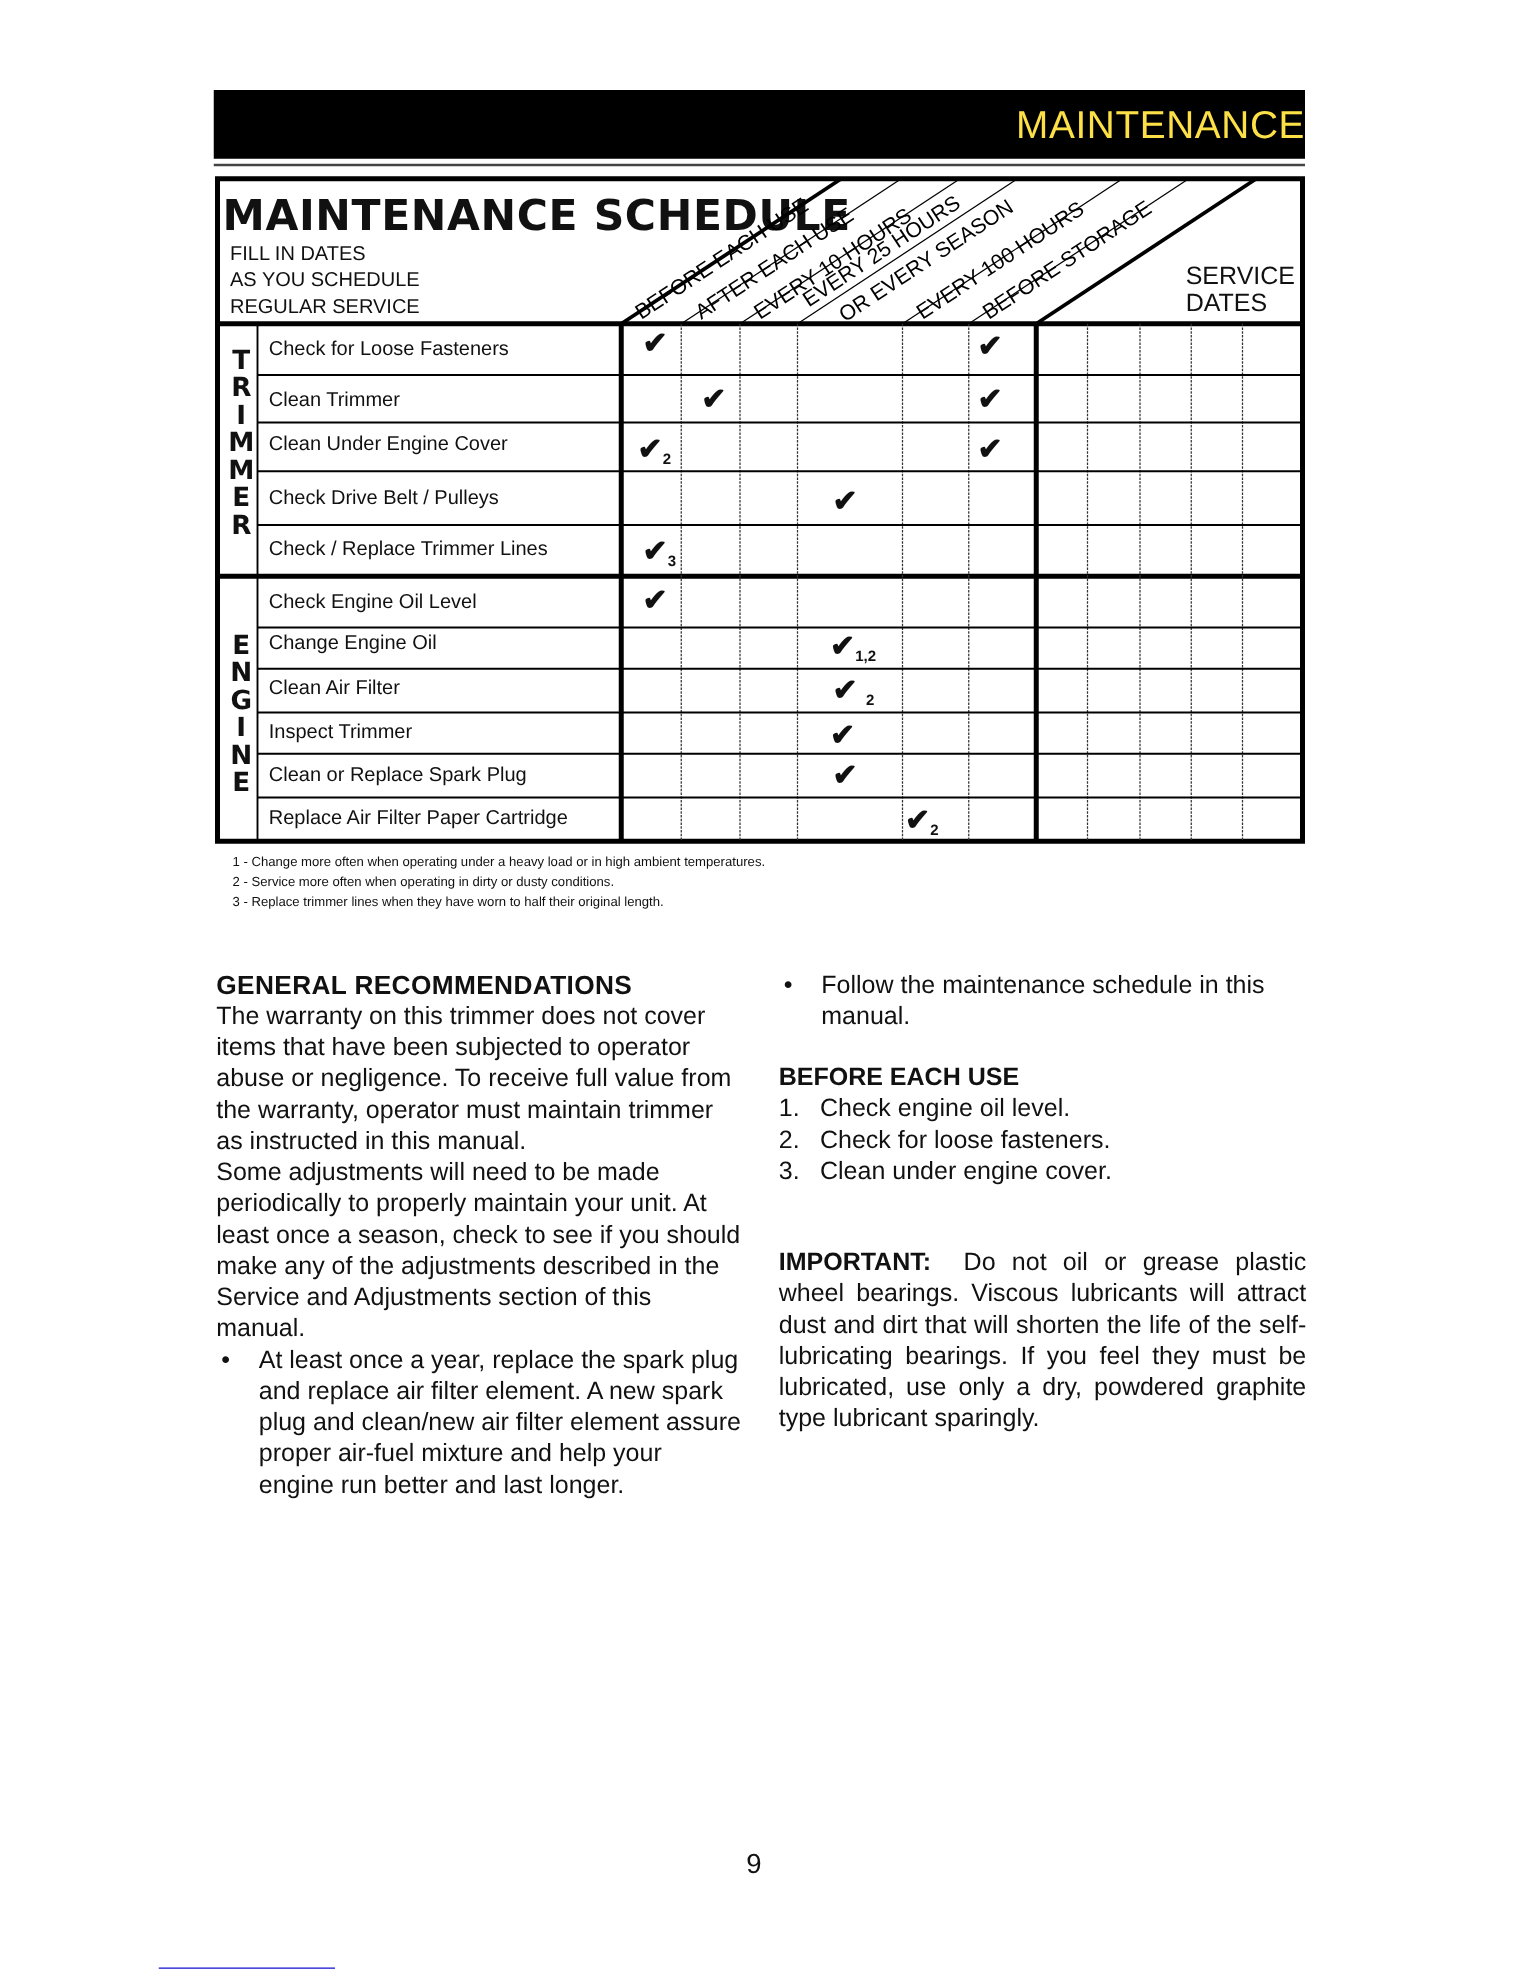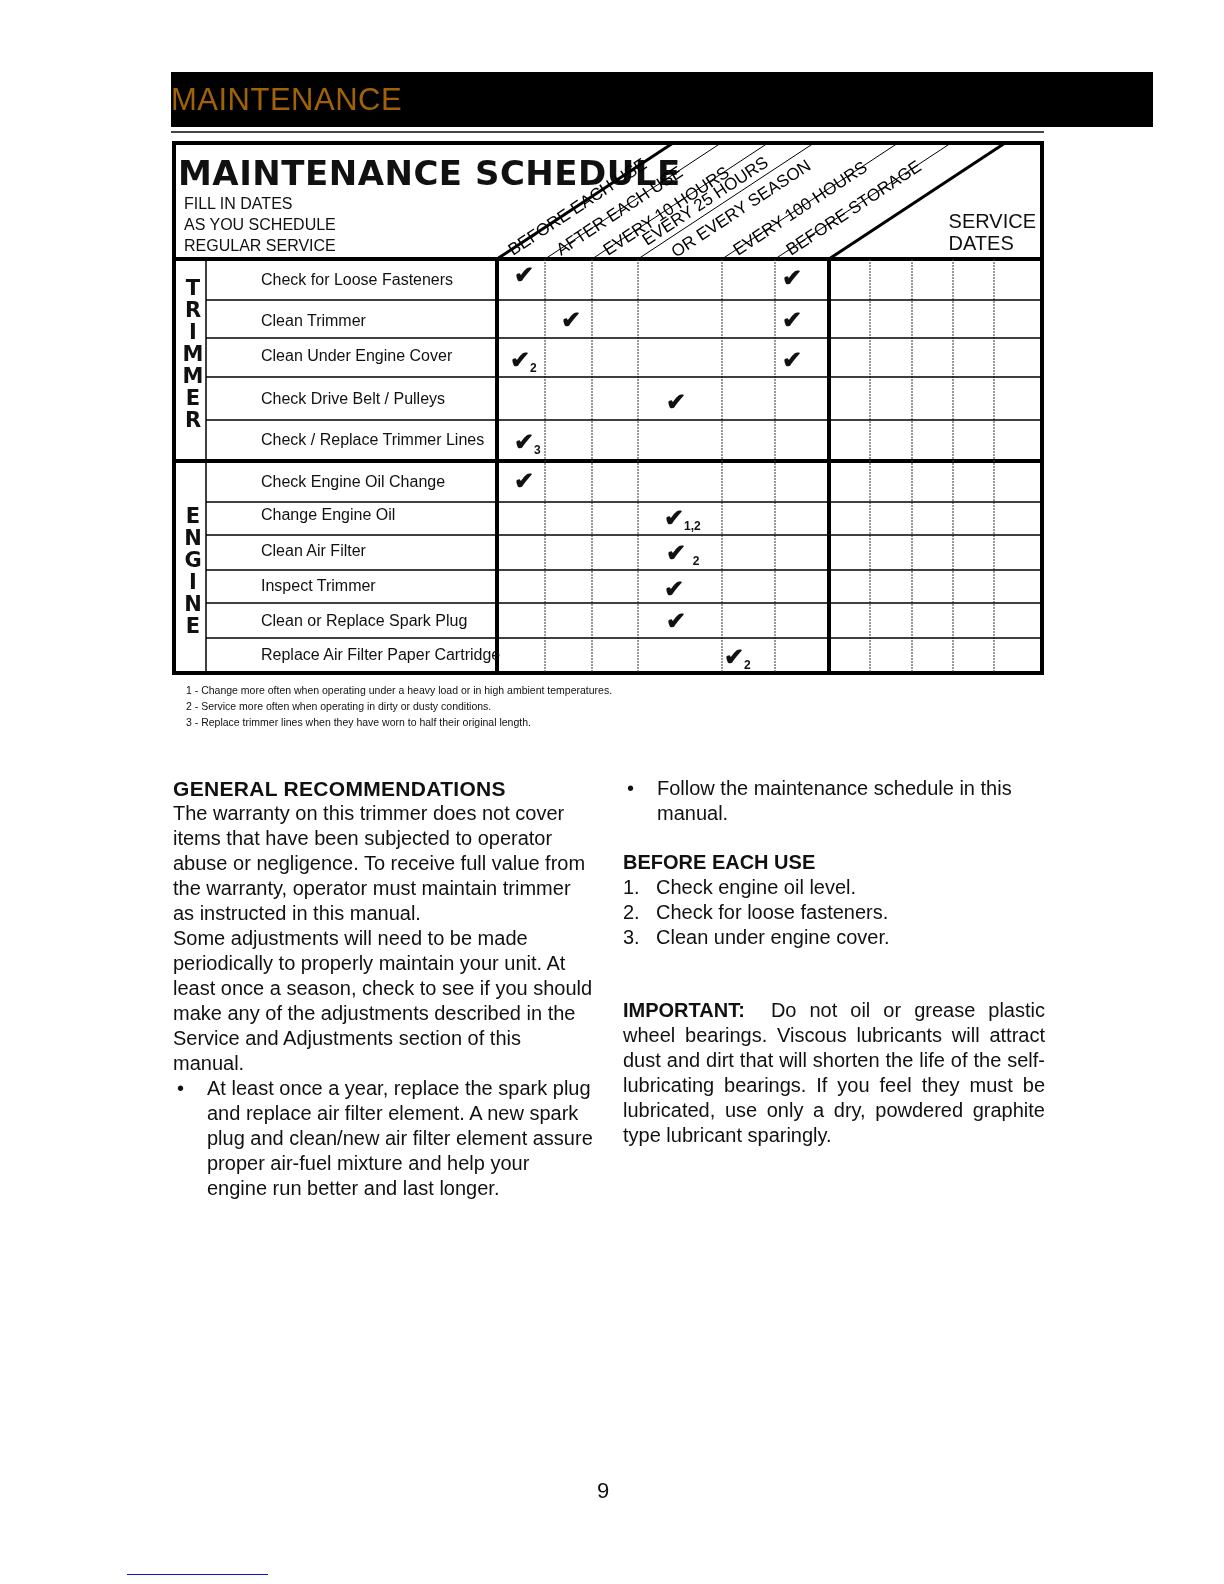--- a/index.html
+++ b/index.html
@@ -1,35 +1,35 @@
 <!DOCTYPE html>
 <html><head>
 <meta charset="utf-8">
 <style>
   html, body { margin:0; padding:0; background:#ffffff; }
   body { width:1224px; height:1584px; position:relative; overflow:hidden;
          font-family:"Liberation Sans", sans-serif; color:#111; }
-  .banner { position:absolute; left:171px; top:72px; width:982px; height:55px;
-            background:#000; color:#a16207; text-align:left; font-size:31px;
+  .banner { position:absolute; left:171px; top:72px; width:873px; height:55px;
+            background:#000; color:#fde047; text-align:right; font-size:31px;
             line-height:55px; letter-spacing:0.5px; }
   .banner-rule { position:absolute; left:171px; top:131px; width:873px; height:2px; background:#444; }
 
   .sched { position:absolute; left:172px; top:141px; width:872px; height:534px;
            border:4px solid #000; box-sizing:border-box; }
   .sched-title { position:absolute; left:178px; top:153px; font-size:34px; font-weight:900;
                  letter-spacing:0.5px; font-family:"DejaVu Sans", sans-serif; }
   .sched-sub { position:absolute; left:184px; top:193px; font-size:16px; line-height:21px; }
   .service-dates { position:absolute; right:188px; top:210px; font-size:20px; line-height:22px; text-align:left; }
 
   .hdr-svg { position:absolute; left:0; top:0; width:1224px; height:700px; pointer-events:none; }
 
   .side-letters { position:absolute; font-family:"DejaVu Sans", sans-serif; font-weight:900;
                   font-size:21px; line-height:22px; text-align:center; width:24px; }
 
-  .row-label { position:absolute; left:215px; font-size:16px;margin-left:46px; }
+  .row-label { position:absolute; left:215px; font-size:16px; }
   .cell-mark { position:absolute; font-size:24px; font-weight:bold; line-height:1; }
   .cell-mark sub { font-size:12px; vertical-align:baseline; position:relative; top:4px; font-weight:bold; }
 
   .footnotes { position:absolute; left:186px; top:682px; font-size:10.5px; line-height:16px; }
 
   .col { position:absolute; font-size:20px; line-height:25px; }
   .col h2 { margin:0; font-size:21px; font-weight:bold; letter-spacing:0.3px; }
   .col h3 { margin:0; font-size:20px; font-weight:bold; }
   .col p { margin:0; }
   .bullet { display:flex; }
@@ -131,21 +131,21 @@
   <div>I</div>
   <div>N</div>
   <div>E</div>
 </div>
 
 <div class="row-label" style="top:271px;">Check for Loose Fasteners</div>
 <div class="row-label" style="top:312px;">Clean Trimmer</div>
 <div class="row-label" style="top:347px;">Clean Under Engine Cover</div>
 <div class="row-label" style="top:390px;">Check Drive Belt / Pulleys</div>
 <div class="row-label" style="top:431px;">Check / Replace Trimmer Lines</div>
-<div class="row-label" style="top:473px;">Check Engine Oil Change</div>
+<div class="row-label" style="top:473px;">Check Engine Oil Level</div>
 <div class="row-label" style="top:506px;">Change Engine Oil</div>
 <div class="row-label" style="top:542px;">Clean Air Filter</div>
 <div class="row-label" style="top:577px;">Inspect Trimmer</div>
 <div class="row-label" style="top:612px;">Clean or Replace Spark Plug</div>
 <div class="row-label" style="top:646px;">Replace Air Filter Paper Cartridge</div>
 
 <div class="cell-mark" style="left:514px; top:263px;"><span>✔</span></div>
 <div class="cell-mark" style="left:782px; top:266px;"><span>✔</span></div>
 
 <div class="cell-mark" style="left:561px; top:308px;"><span>✔</span></div>

